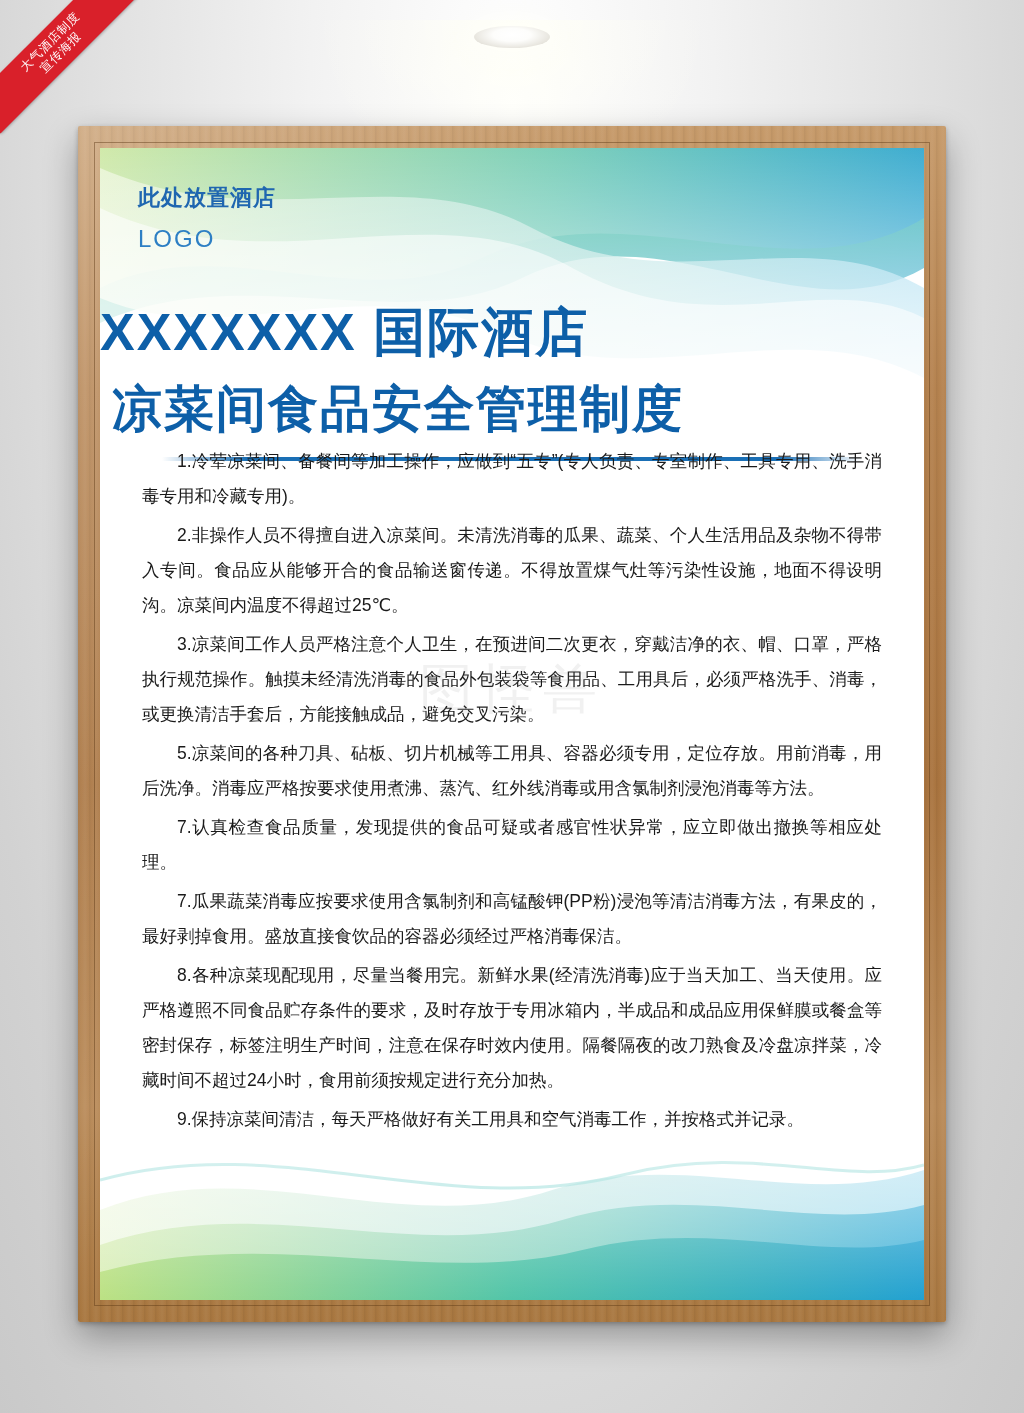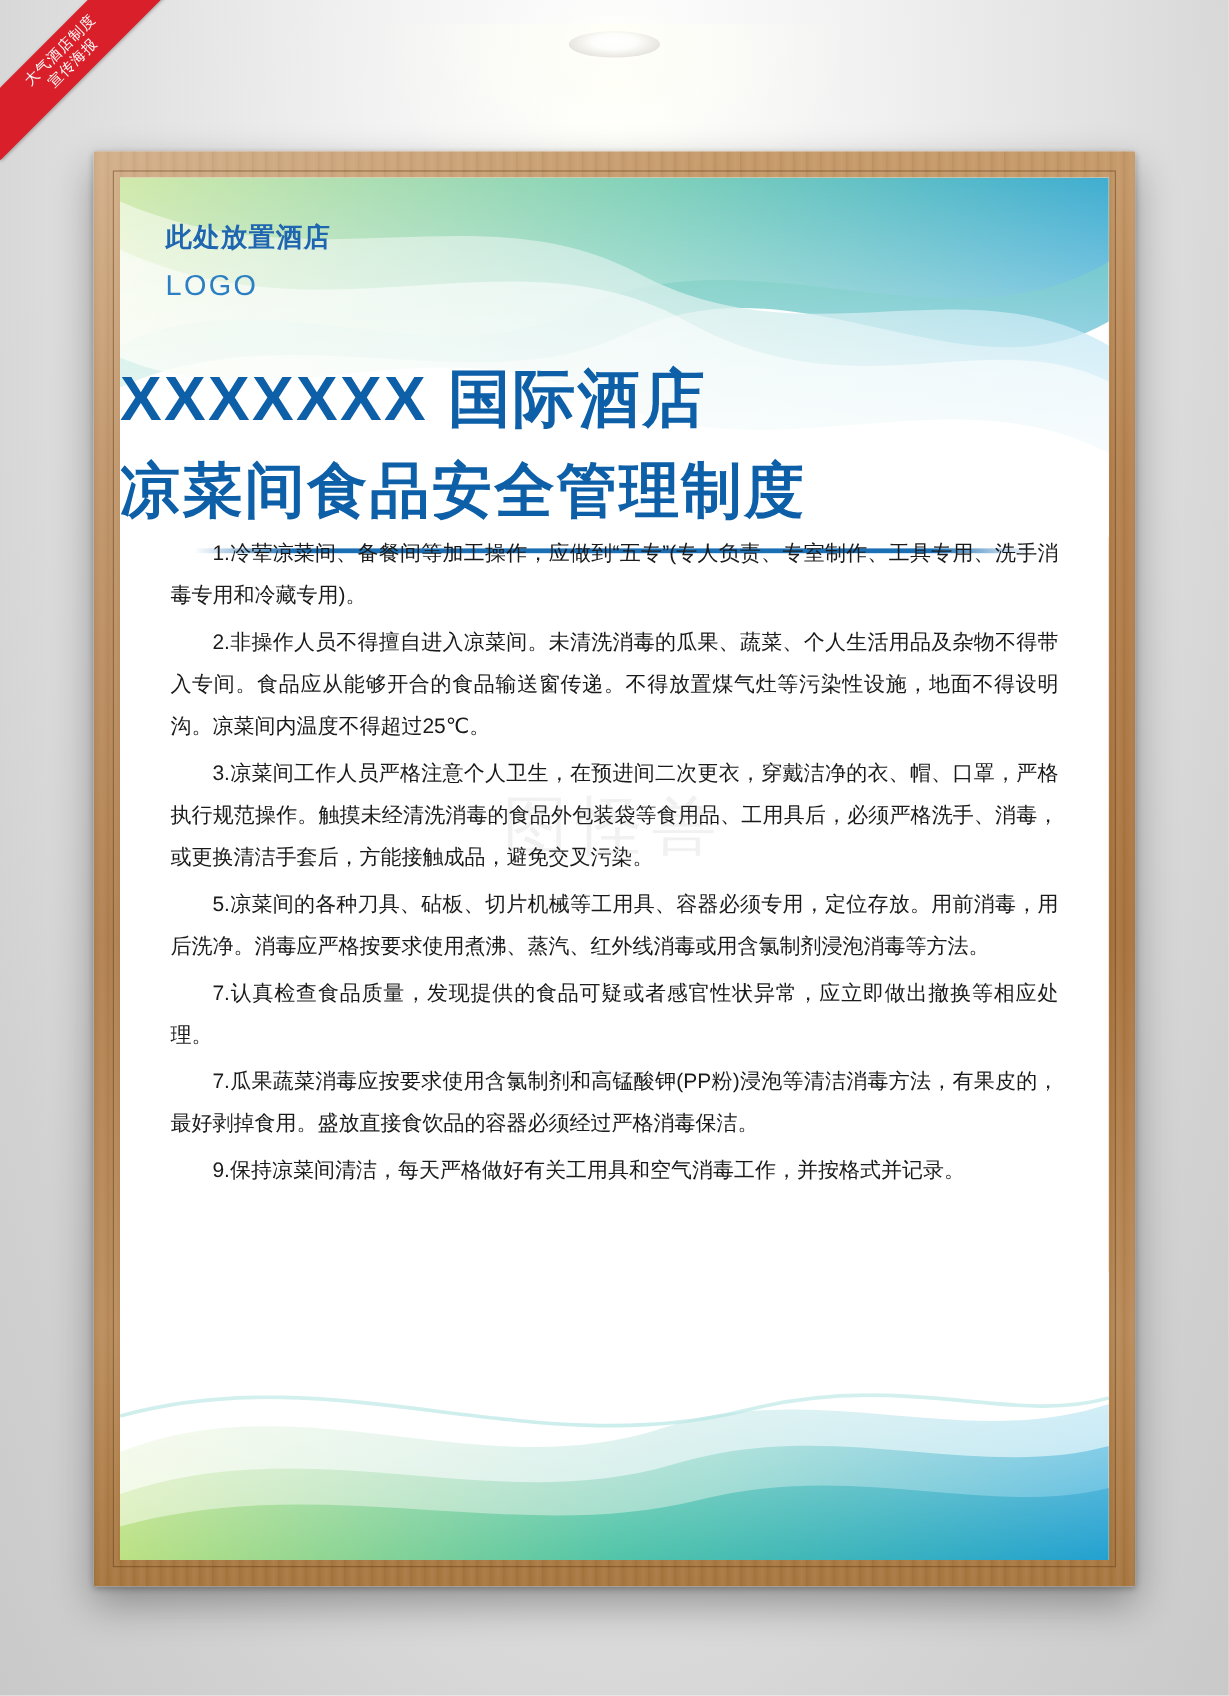--- a/index.html
+++ b/index.html
@@ -143,20 +143,21 @@
     white-space: nowrap;
   }
   .title-sub {
     margin-top: 8px;
     font-size: 50px;
     font-weight: bold;
     color: #0d5fa8;
     letter-spacing: 2px;
     text-shadow: 1px 1px 0 rgba(255,255,255,.7);
     white-space: nowrap;
+    padding-left: 12px;
   }
   .title-rule {
     margin: 14px auto 0;
     width: 700px;
     height: 4px;
     background: linear-gradient(90deg, rgba(13,95,168,0) 0%, #1a6fb5 12%, #1a6fb5 88%, rgba(13,95,168,0) 100%);
   }
 
   
   .body-text {
@@ -281,18 +282,19 @@
 
     <div class="watermark">图怪兽</div>
 
     <div class="body-text">
       <p>1.冷荤凉菜间、备餐间等加工操作，应做到“五专”(专人负责、专室制作、工具专用、洗手消毒专用和冷藏专用)。</p>
       <p>2.非操作人员不得擅自进入凉菜间。未清洗消毒的瓜果、蔬菜、个人生活用品及杂物不得带入专间。食品应从能够开合的食品输送窗传递。不得放置煤气灶等污染性设施，地面不得设明沟。凉菜间内温度不得超过25℃。</p>
       <p>3.凉菜间工作人员严格注意个人卫生，在预进间二次更衣，穿戴洁净的衣、帽、口罩，严格执行规范操作。触摸未经清洗消毒的食品外包装袋等食用品、工用具后，必须严格洗手、消毒，或更换清洁手套后，方能接触成品，避免交叉污染。</p>
       <p>5.凉菜间的各种刀具、砧板、切片机械等工用具、容器必须专用，定位存放。用前消毒，用后洗净。消毒应严格按要求使用煮沸、蒸汽、红外线消毒或用含氯制剂浸泡消毒等方法。</p>
       <p>7.认真检查食品质量，发现提供的食品可疑或者感官性状异常，应立即做出撤换等相应处理。</p>
       <p>7.瓜果蔬菜消毒应按要求使用含氯制剂和高锰酸钾(PP粉)浸泡等清洁消毒方法，有果皮的，最好剥掉食用。盛放直接食饮品的容器必须经过严格消毒保洁。</p>
+      <p>8.各种凉菜现配现用，尽量当餐用完。新鲜水果(经清洗消毒)应于当天加工、当天使用。应严格遵照不同食品贮存条件的要求，及时存放于专用冰箱内，半成品和成品应用保鲜膜或餐盒等密封保存，标签注明生产时间，注意在保存时效内使用。隔餐隔夜的改刀熟食及冷盘凉拌菜，冷藏时间不超过24小时，食用前须按规定进行充分加热。</p>
       <p>9.保持凉菜间清洁，每天严格做好有关工用具和空气消毒工作，并按格式并记录。</p>
     </div>
 
   </div>
   <div class="frame-inner-bevel"></div>
 </div>
 
 </body></html>

